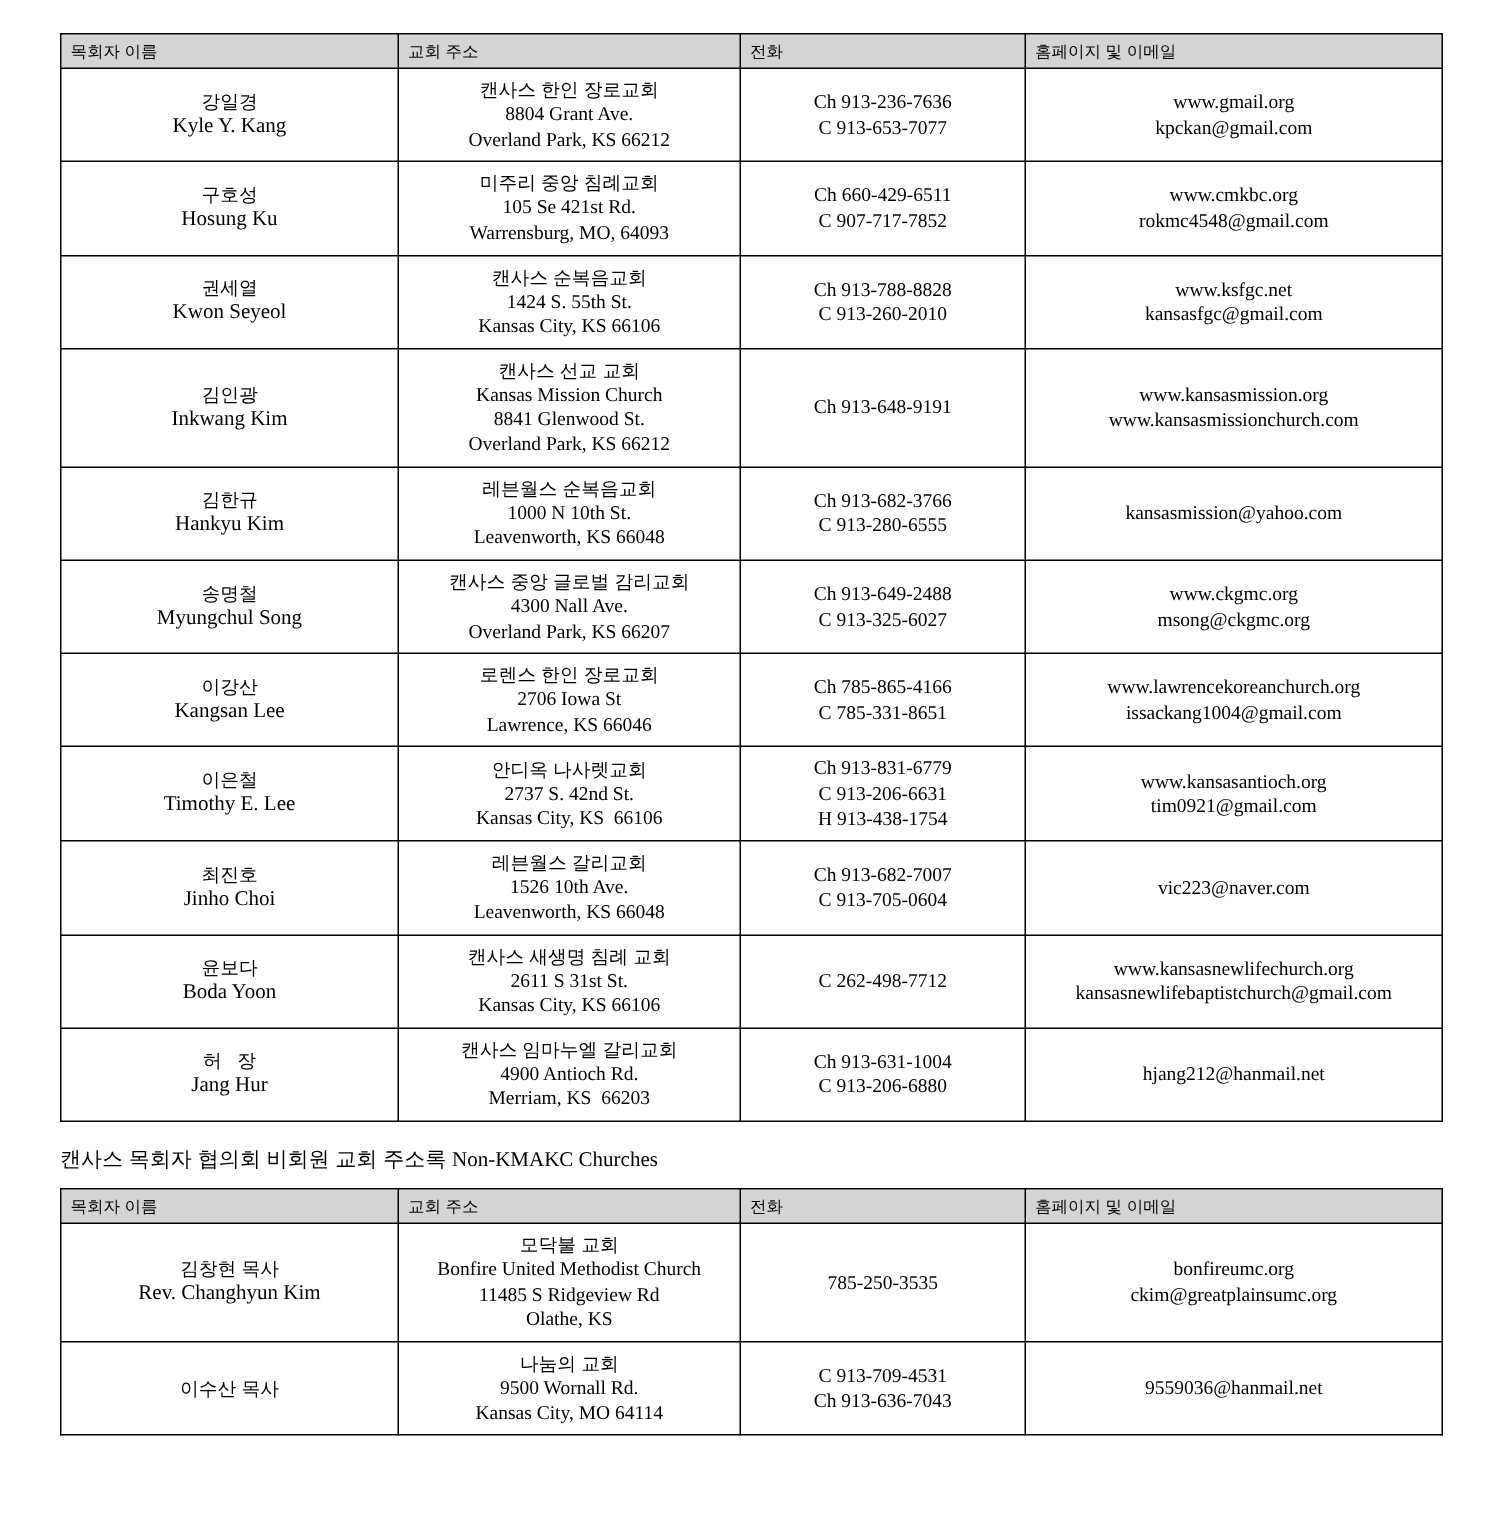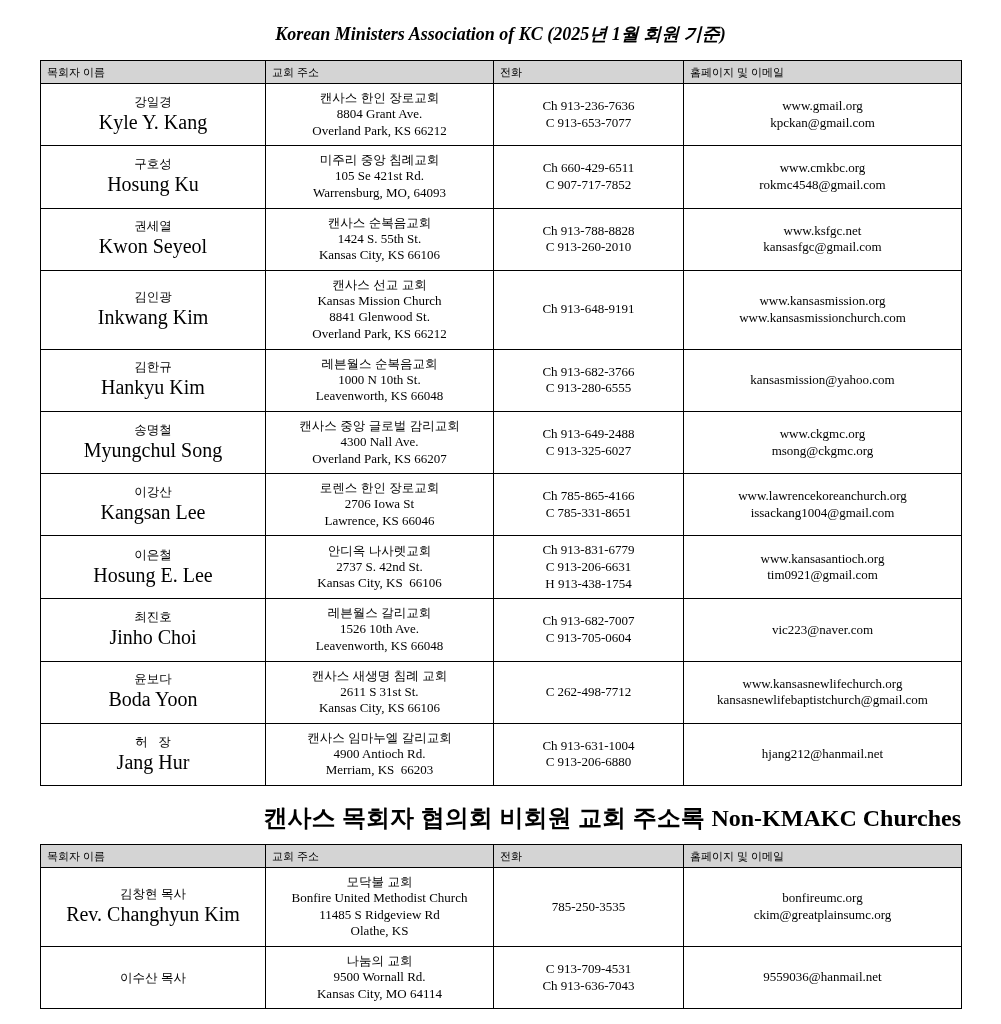--- a/index.html
+++ b/index.html
@@ -59,40 +59,39 @@
     line-height: 1.28;
     padding: 6px 4px;
   }
   .col-name   { width: 225px; }
   .col-addr   { width: 228px; }
   .col-phone  { width: 190px; }
   .col-web    { width: 278px; }
 
   .cell-line { display: block; white-space: pre; }
   .ko { font-family: "Liberation Sans", sans-serif; font-size: 12.5px; }
-  .en { font-family: "Liberation Serif", serif; font-size: 20px; }
+  .en { font-family: "Liberation Serif", serif; font-size: 14px; }
   .sm { font-size: 13px; }
 
   .section-title {
-    text-align: right;
+    text-align: left;
     font-family: "Liberation Sans", sans-serif;
-    font-weight: bold;
-    font-size: 24px;
+    font-weight: normal;
+    font-size: 14px;
     margin: 16px 0 10px 0;
   }
   .section-title .serif-part {
     font-family: "Liberation Serif", serif;
   }
 </style>
 </head>
 <body>
 
 <div class="page">
 
-  <div class="doc-subtitle">Korean Ministers Association of KC (2025년 1월 회원 기준)</div>
 
   <table class="roster">
     <colgroup>
       <col class="col-name">
         <col class="col-addr">
         <col class="col-phone">
         <col class="col-web">
     </colgroup>
     <thead>
       <tr>
@@ -231,21 +230,21 @@
             <span class="cell-line sm">C 785-331-8651</span>
           </td>
           <td>
             <span class="cell-line sm">www.lawrencekoreanchurch.org</span>
             <span class="cell-line sm">issackang1004@gmail.com</span>
           </td>
         </tr>
         <tr>
           <td>
             <span class="cell-line ko">이은철</span>
-            <span class="cell-line en">Hosung E. Lee</span>
+            <span class="cell-line en">Timothy E. Lee</span>
           </td>
           <td>
             <span class="cell-line ko">안디옥 나사렛교회</span>
             <span class="cell-line sm">2737 S. 42nd St.</span>
             <span class="cell-line sm">Kansas City, KS  66106</span>
           </td>
           <td>
             <span class="cell-line sm">Ch 913-831-6779</span>
             <span class="cell-line sm">C 913-206-6631</span>
             <span class="cell-line sm">H 913-438-1754</span>

